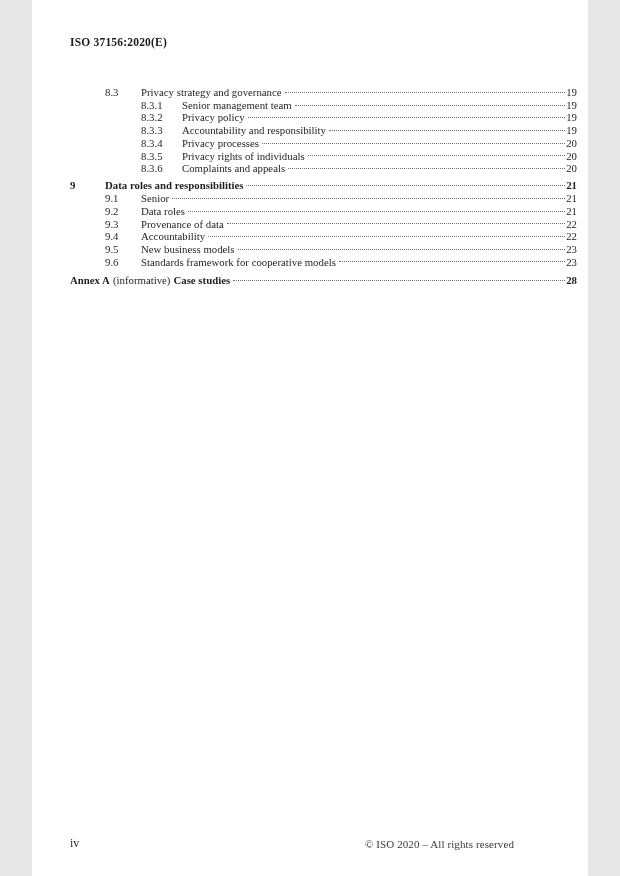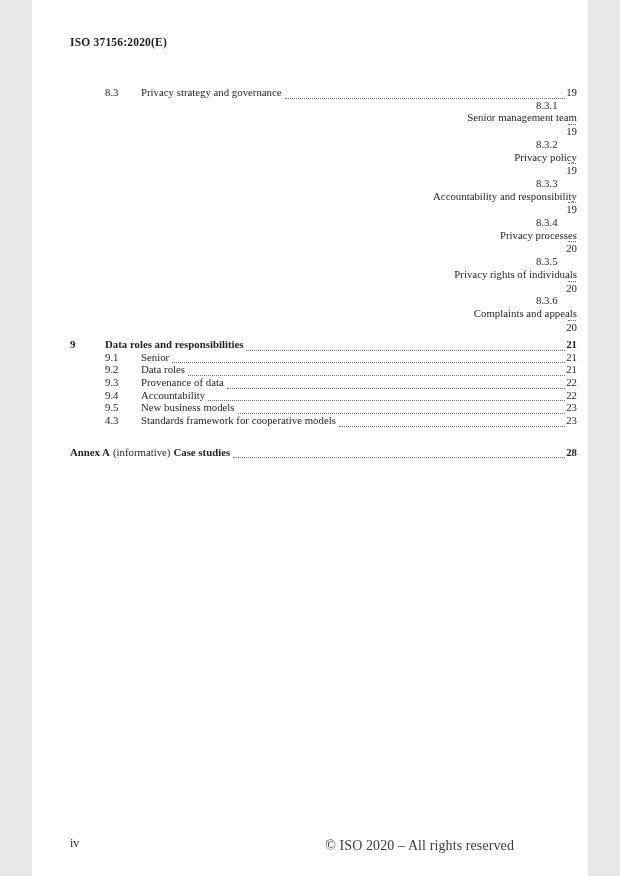--- a/index.html
+++ b/index.html
@@ -23,57 +23,57 @@
     color: #1c1c1c;
   }
   .toc {
     position: absolute;
     left: 38px;
     top: 86px;
     width: 507px;
   }
   .toc-row {
     display: flex;
-    align-items: flex-end;
+    align-items: center;
     font-size: 10.8px;
     line-height: 12.7px;
     white-space: nowrap;
   }
   .toc-row .num { flex: 0 0 auto; }
   .toc-row .ttl { flex: 0 0 auto; }
   .toc-row .leader {
     flex: 1 1 auto;
     min-width: 8px;
     border-bottom: 1px dotted #6e6e6e;
     margin: 0 1px 0 3px;
   }
   .toc-row .pg { flex: 0 0 auto; }
   .lvl1 .num { width: 35px; }
   .lvl2 { padding-left: 35px; }
   .lvl2 .num { width: 36px; }
-  .lvl3 { padding-left: 71px; flex-direction: column; }
+  .lvl3 { padding-left: 71px; }
   .lvl3 .num { width: 41px; }
   .bold { font-weight: bold; }
   .gap-sec  { margin-top: 4.5px; }
-  .gap-annex { margin-top: 19px; }
+  .gap-annex { margin-top: 6px; }
   .gap-bib  { margin-top: 9px; }
   .annex .ttl b { font-weight: bold; }
   .annex .qual { font-weight: normal; margin: 0 3px; }
   .footer-page-label {
     position: absolute;
     left: 38px;
     top: 836px;
     font-size: 12px;
     color: #2a2a2a;
   }
   .footer-copyright {
     position: absolute;
     right: 74px;
     top: 838px;
-    font-size: 14px;
+    font-size: 11px;
     color: #3a3a3a;
     letter-spacing: 0.1px;
   }
 </style>
 </head>
 <body>
 
 <div class="page">
 
   <div class="page-header">ISO 37156:2020(E)</div>
@@ -165,21 +165,21 @@
     </div>
 
     <div class="toc-row lvl2">
       <span class="num">9.5</span>
       <span class="ttl">New business models</span>
       <span class="leader"></span>
       <span class="pg">23</span>
     </div>
 
     <div class="toc-row lvl2">
-      <span class="num">4.3</span>
+      <span class="num">9.6</span>
       <span class="ttl">Standards framework for cooperative models</span>
       <span class="leader"></span>
       <span class="pg">23</span>
     </div>
 
     <div class="toc-row annex gap-annex">
       <span class="ttl"><b>Annex A</b><span class="qual">(informative)</span><b>Case studies</b></span>
       <span class="leader"></span>
       <span class="pg bold">28</span>
     </div>

